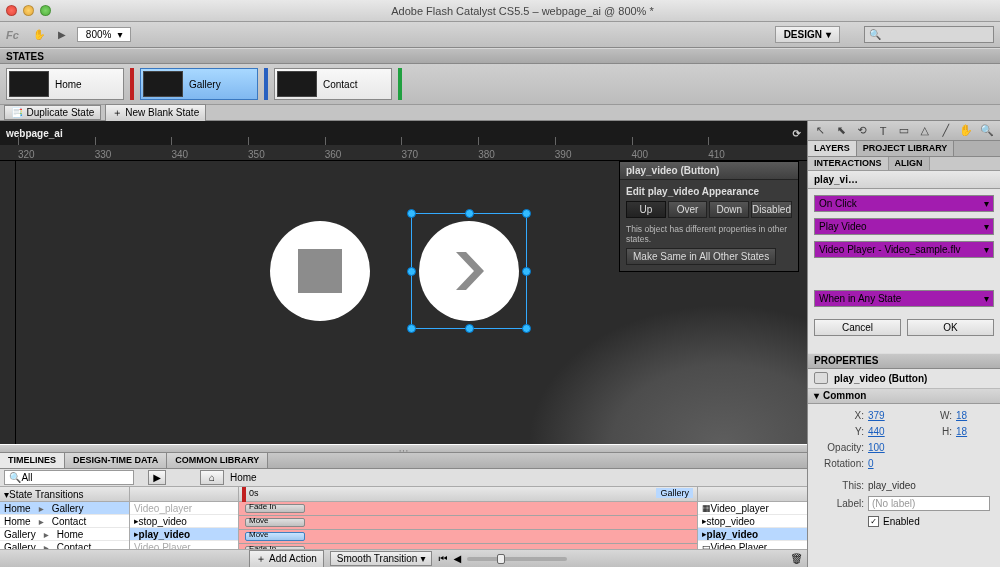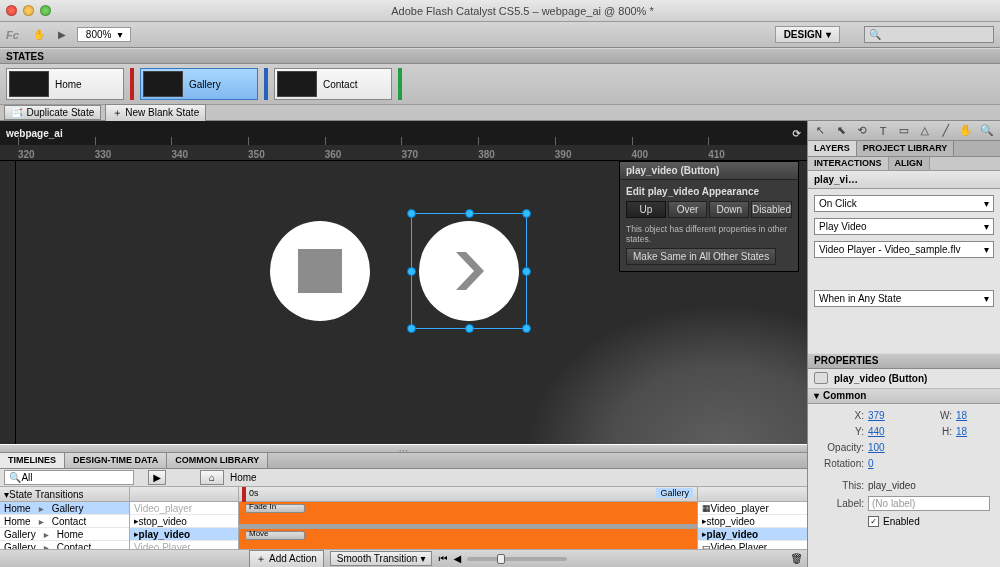--- a/index.html
+++ b/index.html
@@ -36,21 +36,21 @@
 
 
 .main { display:flex; height: calc(567px - 22px - 26px - 16px - 40px - 17px); }
 .stage-col { flex:1; display:flex; flex-direction:column; min-width:0; }
 .right-col { width:193px; background:#c0c0c0; border-left:1px solid #888; display:flex; flex-direction:column; }
 
 
 .doc-tab-row { height:24px; background:#1a1a1a; display:flex; align-items:center; padding:0 6px; color:#eee; font-weight:bold; }
 .doc-tab-row .refresh { margin-left:auto; color:#ccc; }
 .ruler-h { height:16px; background:#2c2c2c; border-bottom:1px solid #000; display:flex; align-items:flex-end; padding-left:18px; gap:60px; color:#888; font-size:8px; position:relative; }
-.ruler-h span { position:relative;font-weight:bold; }
+.ruler-h span { position:relative; }
 .ruler-h span::before{content:"";position:absolute;left:0;top:-12px;width:1px;height:8px;background:#666;}
 .canvas-wrap { position:relative; flex:1; background:#2c2c2c; overflow:hidden; }
 .ruler-v { position:absolute; left:0; top:0; width:16px; height:100%; background:#2c2c2c; border-right:1px solid #000; }
 
 .circle { position:absolute; width:100px; height:100px; border-radius:50%; background:#fff; display:flex; align-items:center; justify-content:center; }
 .stop-sq { width:44px; height:44px; background:#8c8c8c; }
 
 .sel-handles { position:absolute; border:1px solid #33aaff; }
 .handle { position:absolute; width:9px; height:9px; background:#33bbff; border:1px solid #0077cc; border-radius:50%; }
 
@@ -87,40 +87,40 @@
 .tl-row.dim { color:#aaa; }
 .trans-col { width:130px; }
 .layers-col { width:109px; }
 .track-col { flex:1; position:relative; }
 .layers2-col { width:109px; }
 
 .track-head { height:15px; background:linear-gradient(#e8e8e8,#d0d0d0); border-bottom:1px solid #aaa; position:relative; }
 .marker-red { position:absolute; left:3px; top:0; width:4px; height:15px; background:#c02020; }
 .track-label-l { position:absolute; left:10px; top:1px; font-size:9px; }
 .track-label-r { position:absolute; right:4px; top:1px; font-size:9px; background:#b8d8ff; padding:0 4px; }
-.track-row { height:27px; border-bottom:5px solid #a3a3a3; background:#f97316; position:relative; }
+.track-row { height:14px; border-bottom:1px solid #a3a3a3; background:#fca5a5; position:relative; }
 .bar { position:absolute; height:9px; top:2px; background:linear-gradient(#e0e0e0,#c0c0c0); border:1px solid #888; border-radius:2px; }
 .bar.sel { background:linear-gradient(#c8e4ff,#a0c8f0); border-color:#4080c0; }
 
 .tl-foot { height:18px; background:linear-gradient(#d8d8d8,#c0c0c0); border-top:1px solid #aaa; display:flex; align-items:center; padding:0 4px; gap:6px; }
 .foot-btn { border:1px solid #888; background:linear-gradient(#f0f0f0,#d4d4d4); padding:1px 6px; display:flex; align-items:center; gap:3px; }
 .slider { width:100px; height:4px; background:#aaa; border-radius:2px; position:relative; }
 .slider-thumb { position:absolute; left:30%; top:-3px; width:8px; height:10px; background:#eee; border:1px solid #666; border-radius:2px; }
 
 
 .tool-strip { height:20px; background:linear-gradient(#d0d0d0,#b8b8b8); border-bottom:1px solid #888; display:flex; align-items:center; justify-content:space-around; padding:0 2px; }
 .tool-strip span { width:16px; text-align:center; color:#444; cursor:pointer; font-size:11px; }
 .panel-tabs { height:16px; display:flex; background:#b0b0b0; border-bottom:1px solid #888; }
 .ptab { padding:2px 6px; background:#d8d8d8; border-right:1px solid #888; font-size:9px; font-weight:bold; }
 .ptab.inactive { background:#b8b8b8; }
 .subtabs { height:14px; display:flex; background:#c8c8c8; border-bottom:1px solid #999; }
 .stab { padding:1px 6px; font-size:9px; font-weight:bold; border-right:1px solid #999; }
 .crumb { height:18px; background:linear-gradient(#e8e8e8,#d4d4d4); border-bottom:1px solid #999; display:flex; align-items:center; padding:0 6px; font-weight:bold; }
 .interactions-body { flex:1; background:#e4e4e4; padding:6px; display:flex; flex-direction:column; gap:6px; }
-.dd { background:#ffffff; border:1px solid #888; padding:2px 4px; display:flex; justify-content:space-between; align-items:center; font-size:9px; }
+.dd { background:#a21caf; border:1px solid #888; padding:2px 4px; display:flex; justify-content:space-between; align-items:center; font-size:9px; }
 .btn-row { display:flex; gap:6px; margin-top:6px; }
 .pbtn { flex:1; background:linear-gradient(#f4f4f4,#dcdcdc); border:1px solid #888; padding:2px 0; text-align:center; }
 
 .prop-header { height:16px; background:linear-gradient(#c8c8c8,#b0b0b0); border-top:1px solid #ddd; border-bottom:1px solid #888; padding:0 6px; display:flex; align-items:center; font-weight:bold; }
 .prop-title { height:20px; background:#e4e4e4; display:flex; align-items:center; padding:0 6px; gap:6px; font-weight:bold; border-bottom:1px solid #bbb; }
 .icon-btn { width:14px; height:12px; background:#ddd; border:1px solid #888; border-radius:2px; }
 .accordion { height:15px; background:linear-gradient(#d8d8d8,#c4c4c4); border-bottom:1px solid #999; display:flex; align-items:center; padding:0 6px; gap:4px; font-weight:bold; }
 .prop-body { background:#e4e4e4; padding:6px 10px; flex:1; overflow:auto; }
 .prop-row { display:flex; align-items:center; margin-bottom:5px; gap:4px; }
 .prop-row label { width:46px; text-align:right; color:#444; }
@@ -384,20 +384,24 @@
         </div>
       <div class="dd">
           <span>Video Player - Video_sample.flv</span>
           <span>▾</span>
         </div>
       <div style="height:20px;"></div>
       <div class="dd">
           <span>When in Any State</span>
           <span>▾</span>
         </div>
+      <div class="btn-row">
+        <div class="pbtn">Cancel</div>
+        <div class="pbtn">OK</div>
+      </div>
       <div style="flex:1;"></div>
     </div>
 
     <div class="prop-header">PROPERTIES</div>
     <div class="prop-title">
       <span class="icon-btn"></span>
       <span>play_video (Button)</span>
     </div>
     <div class="accordion">▾ <span>Common</span></div>
     <div class="prop-body">

